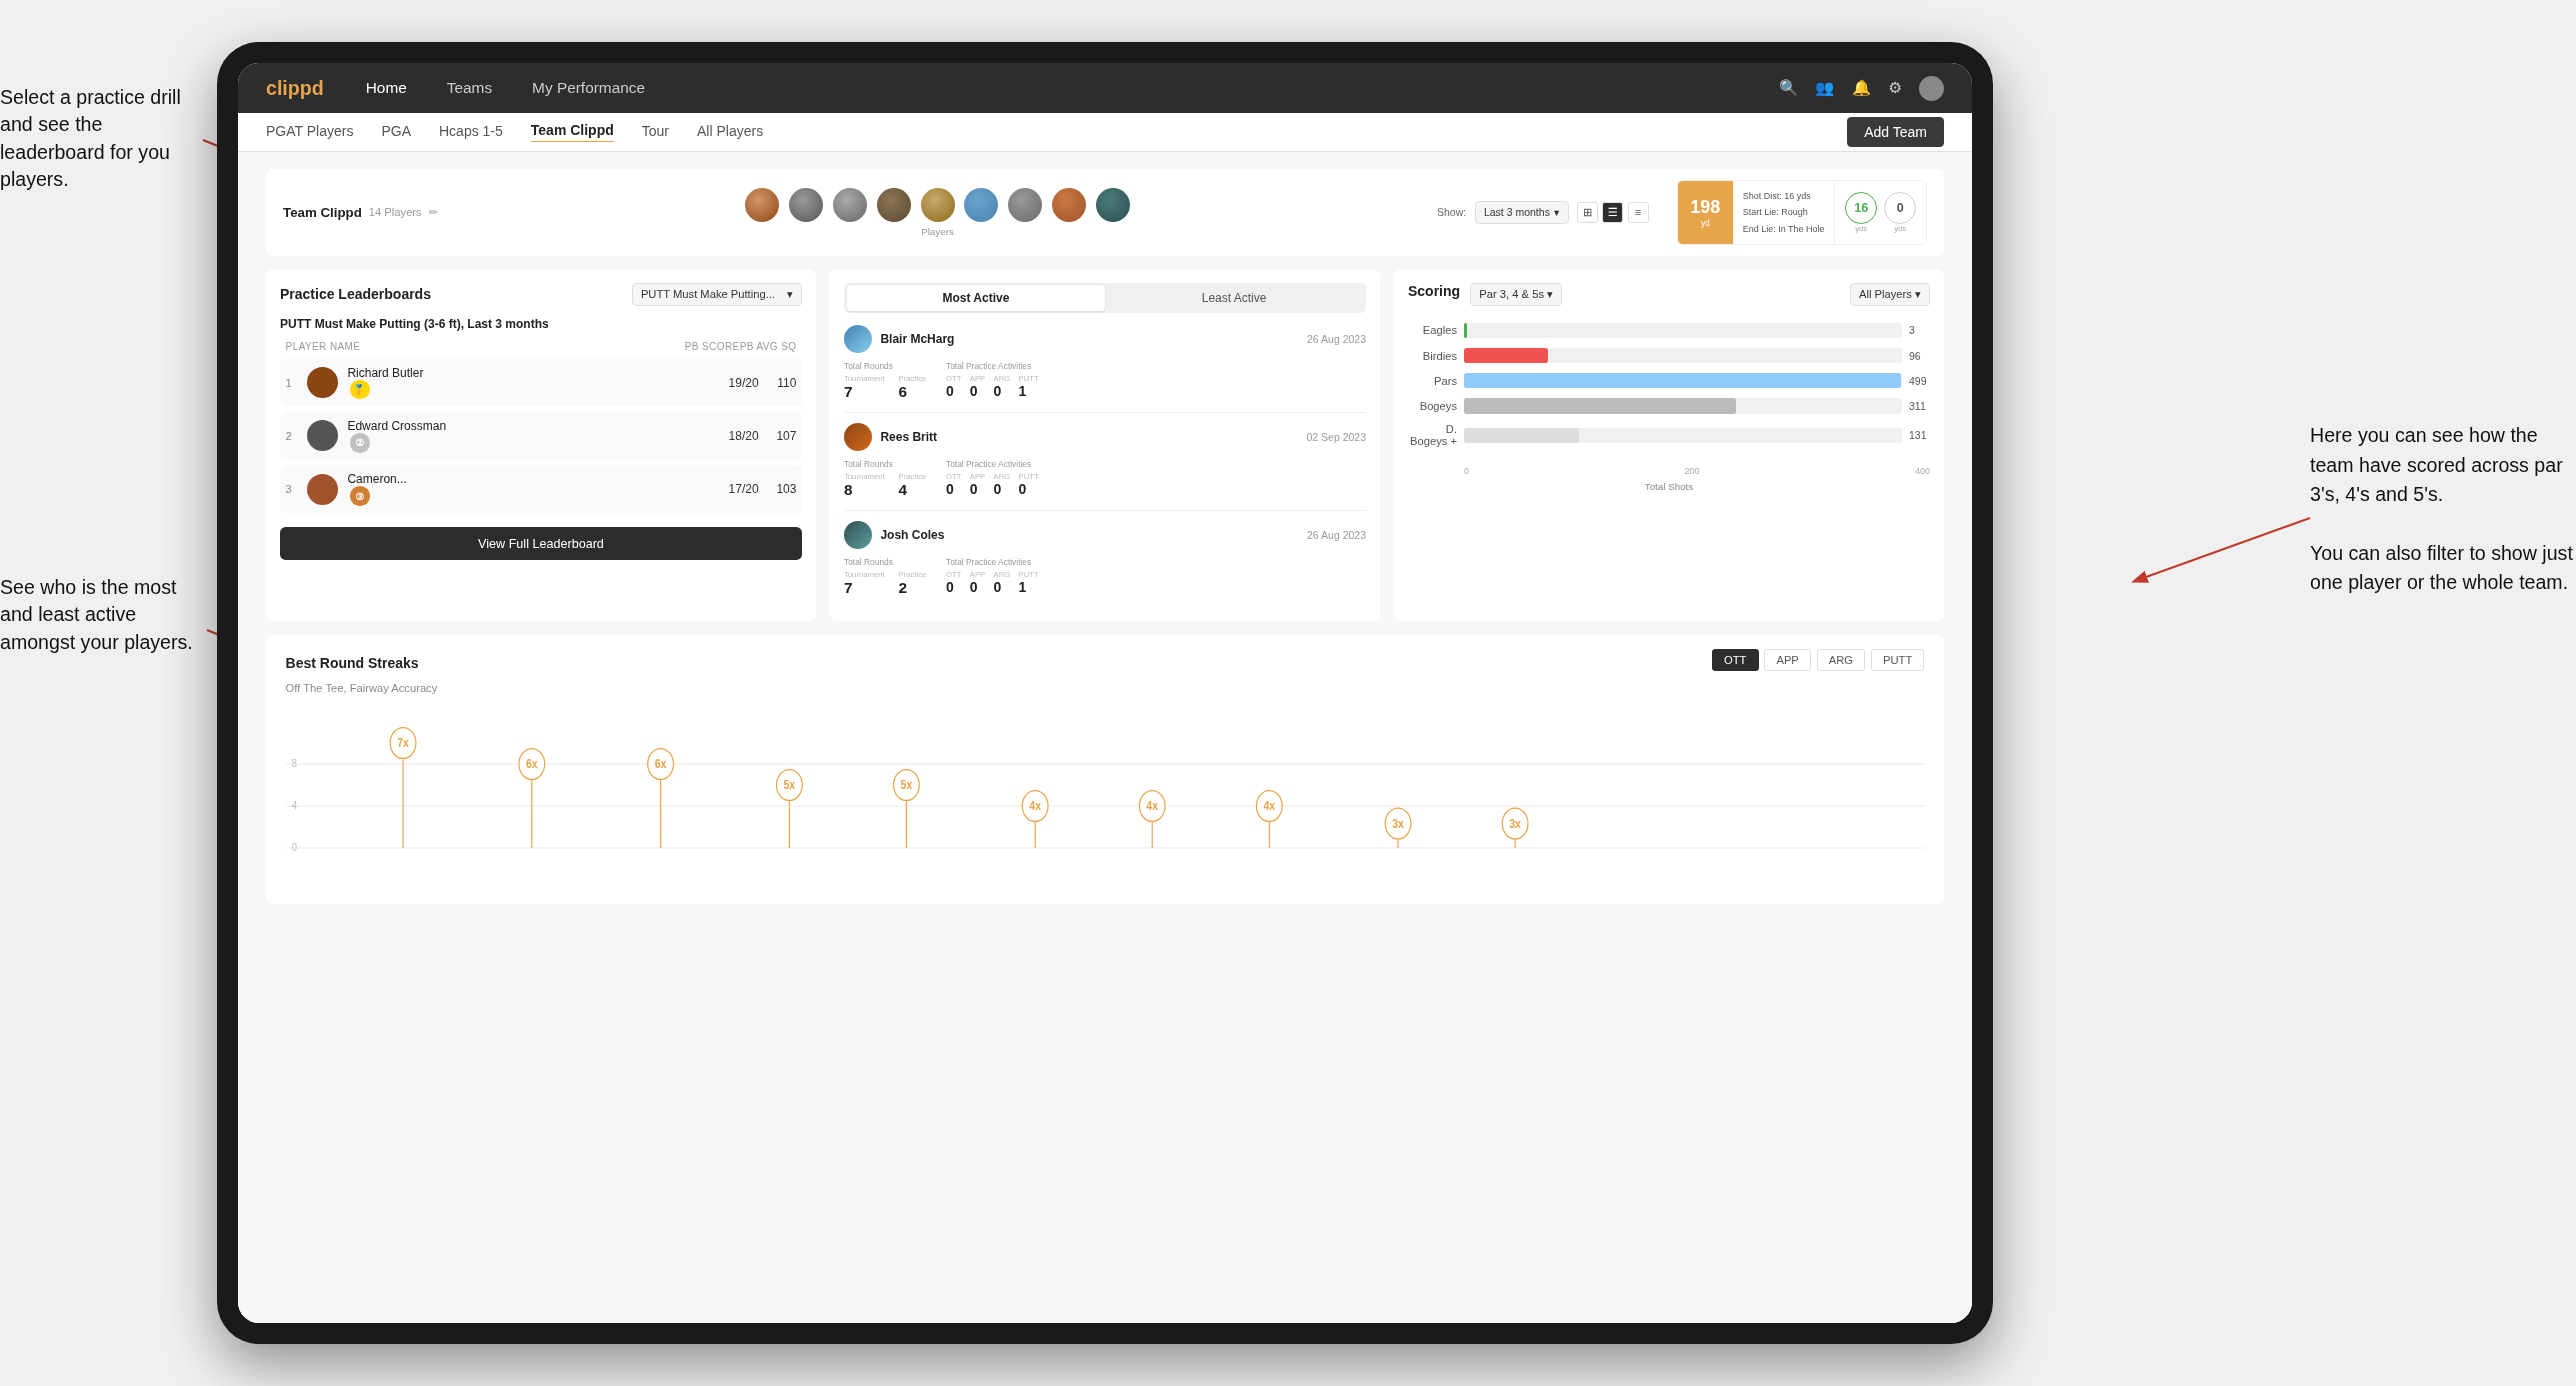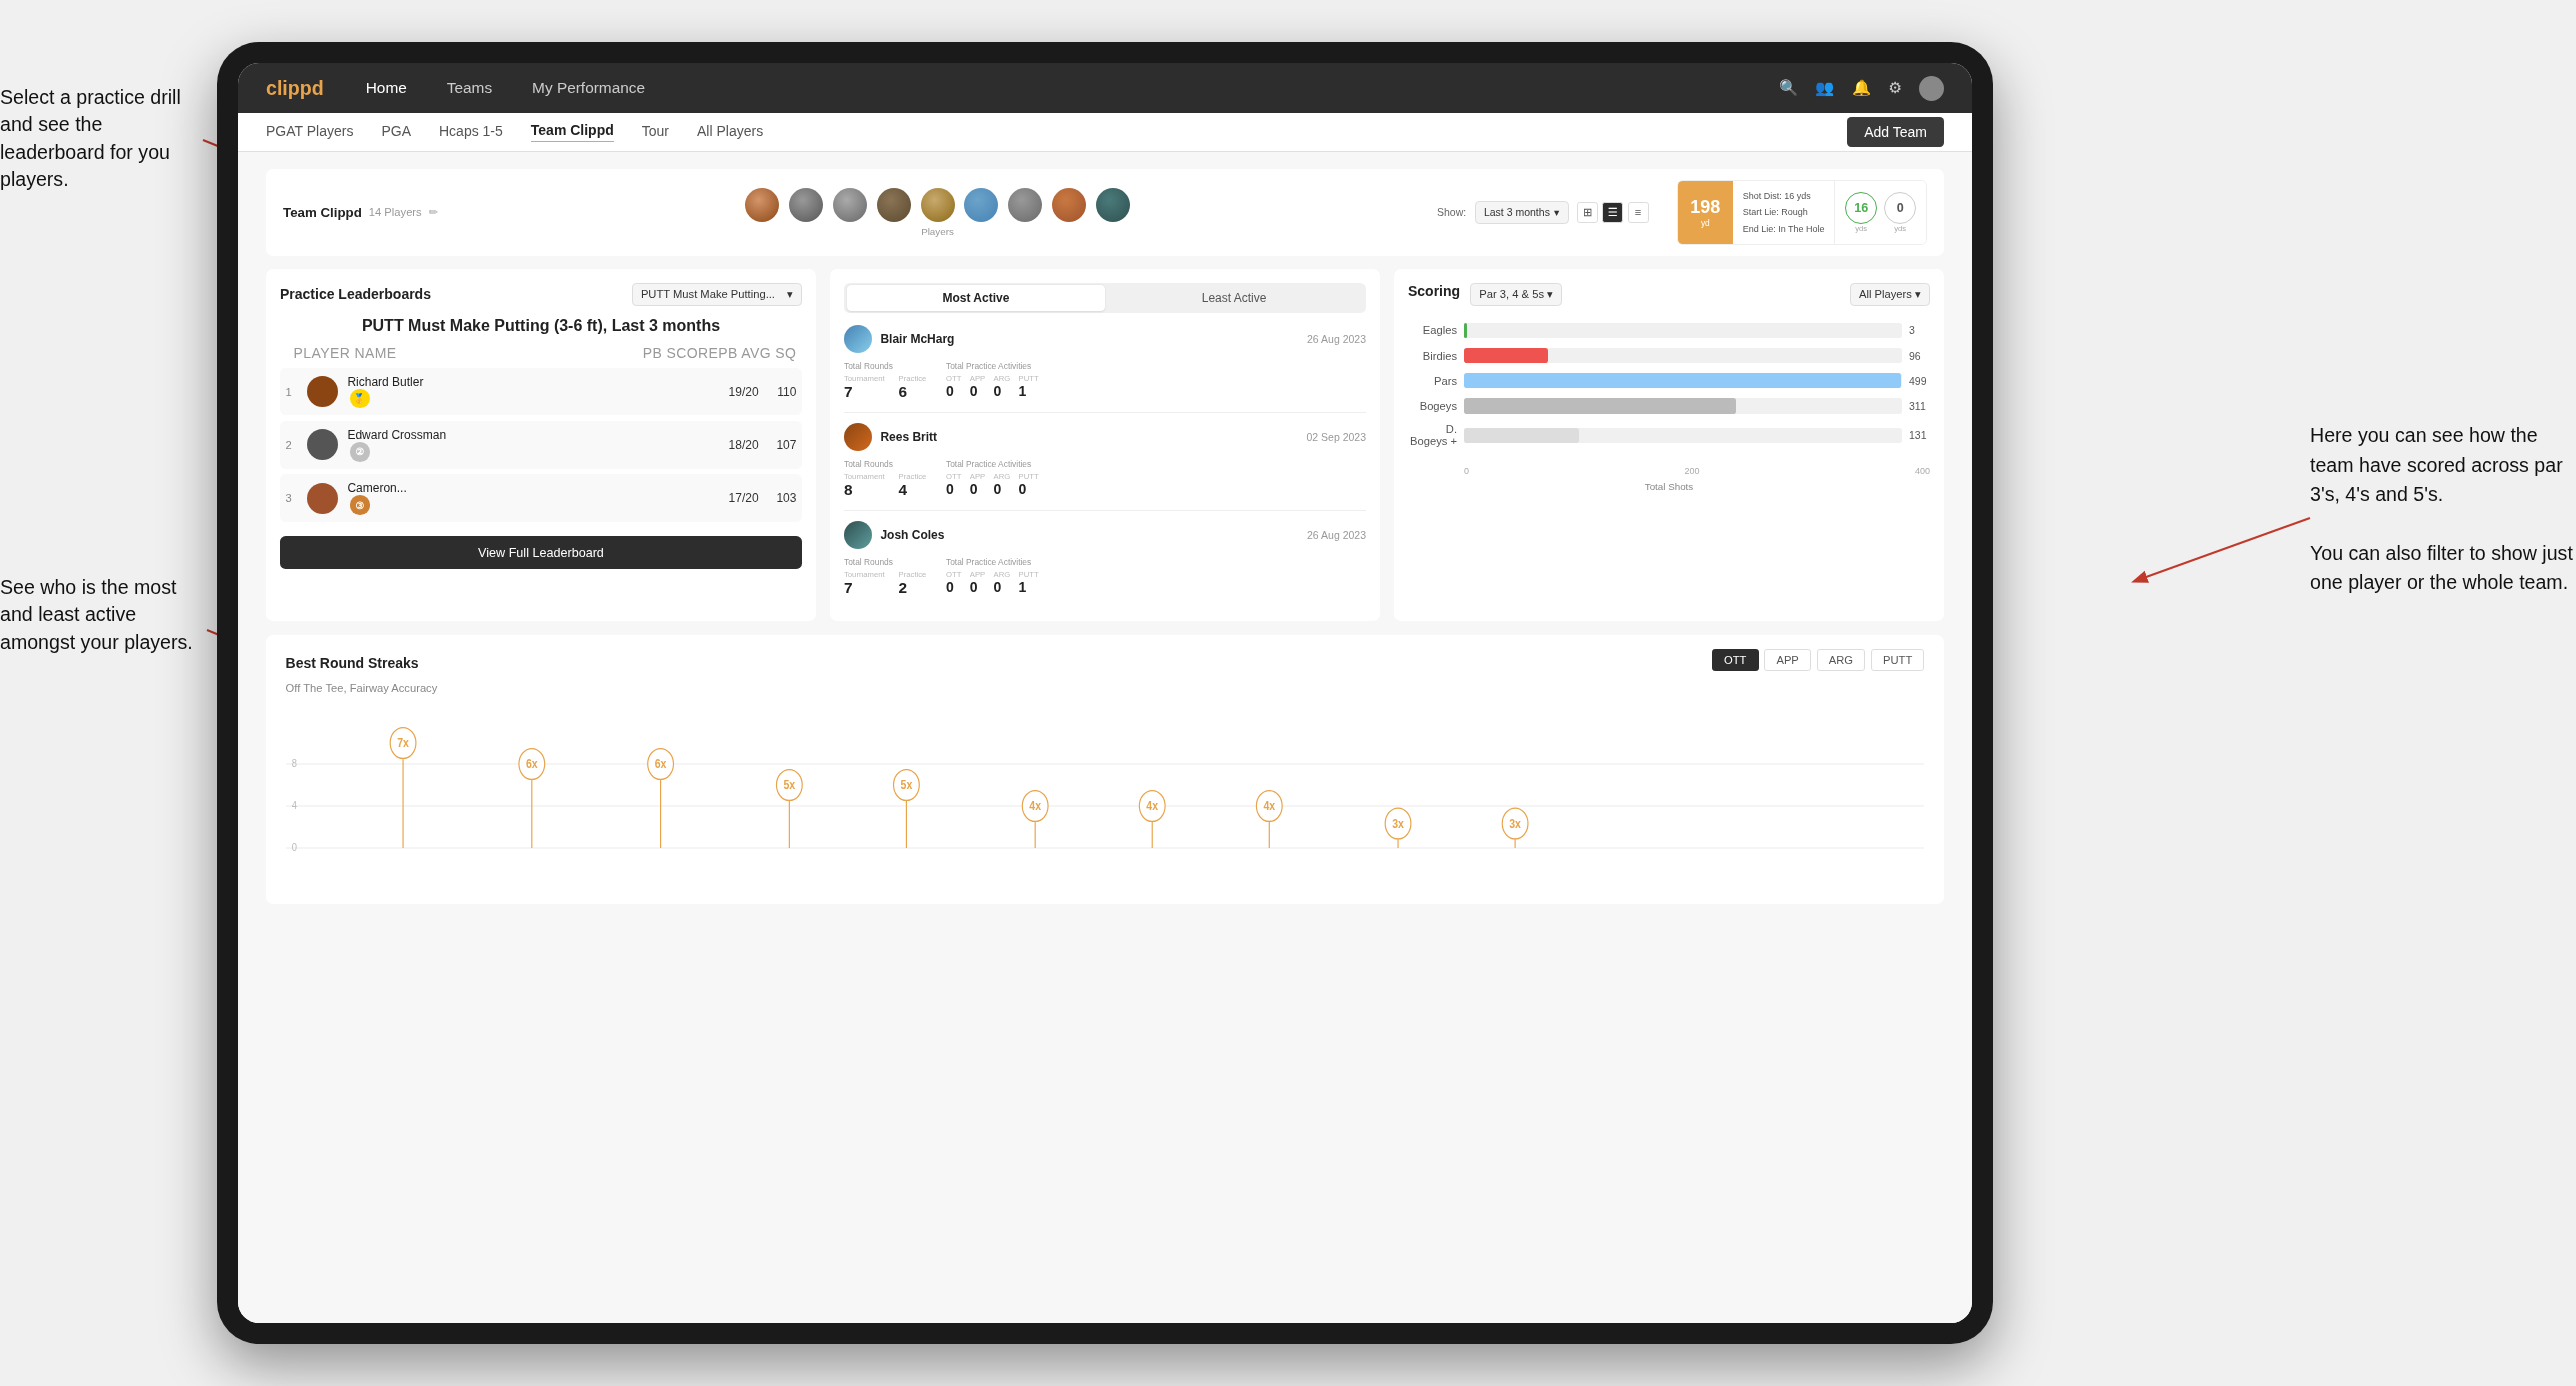--- a/index.html
+++ b/index.html
@@ -208,36 +208,34 @@
       border-radius: 4.2px;
       padding: 4.2px 8.4px;
       font-size: 11.2px;
       color: #333;
       cursor: pointer;
       display: flex;
       align-items: center;
       gap: 12px;
     }
     .panel-subtitle {
-      font-size: 16px;
+      font-size: 12px;
       color: #555;
       margin-bottom: 9.8px;
-      text-align: center;
     }
     .panel-subtitle span { font-weight: 600; color: #222; }
     .lb-table-header {
       display: grid;
       grid-template-columns: 1fr auto auto;
-      font-size: 14px;
+      font-size: 10px;
       color: #999;
       text-transform: uppercase;
       letter-spacing: 0.4px;
       margin-bottom: 7px;
       padding: 0 5.6px;
-      margin-left: 8px;
     }
     .lb-player-row {
       display: flex;
       align-items: center;
       padding: 7px 5.6px;
       border-radius: 5.6px;
       margin-bottom: 5.6px;
       background: #f9f9f9;
       gap: 9.8px;
     }

